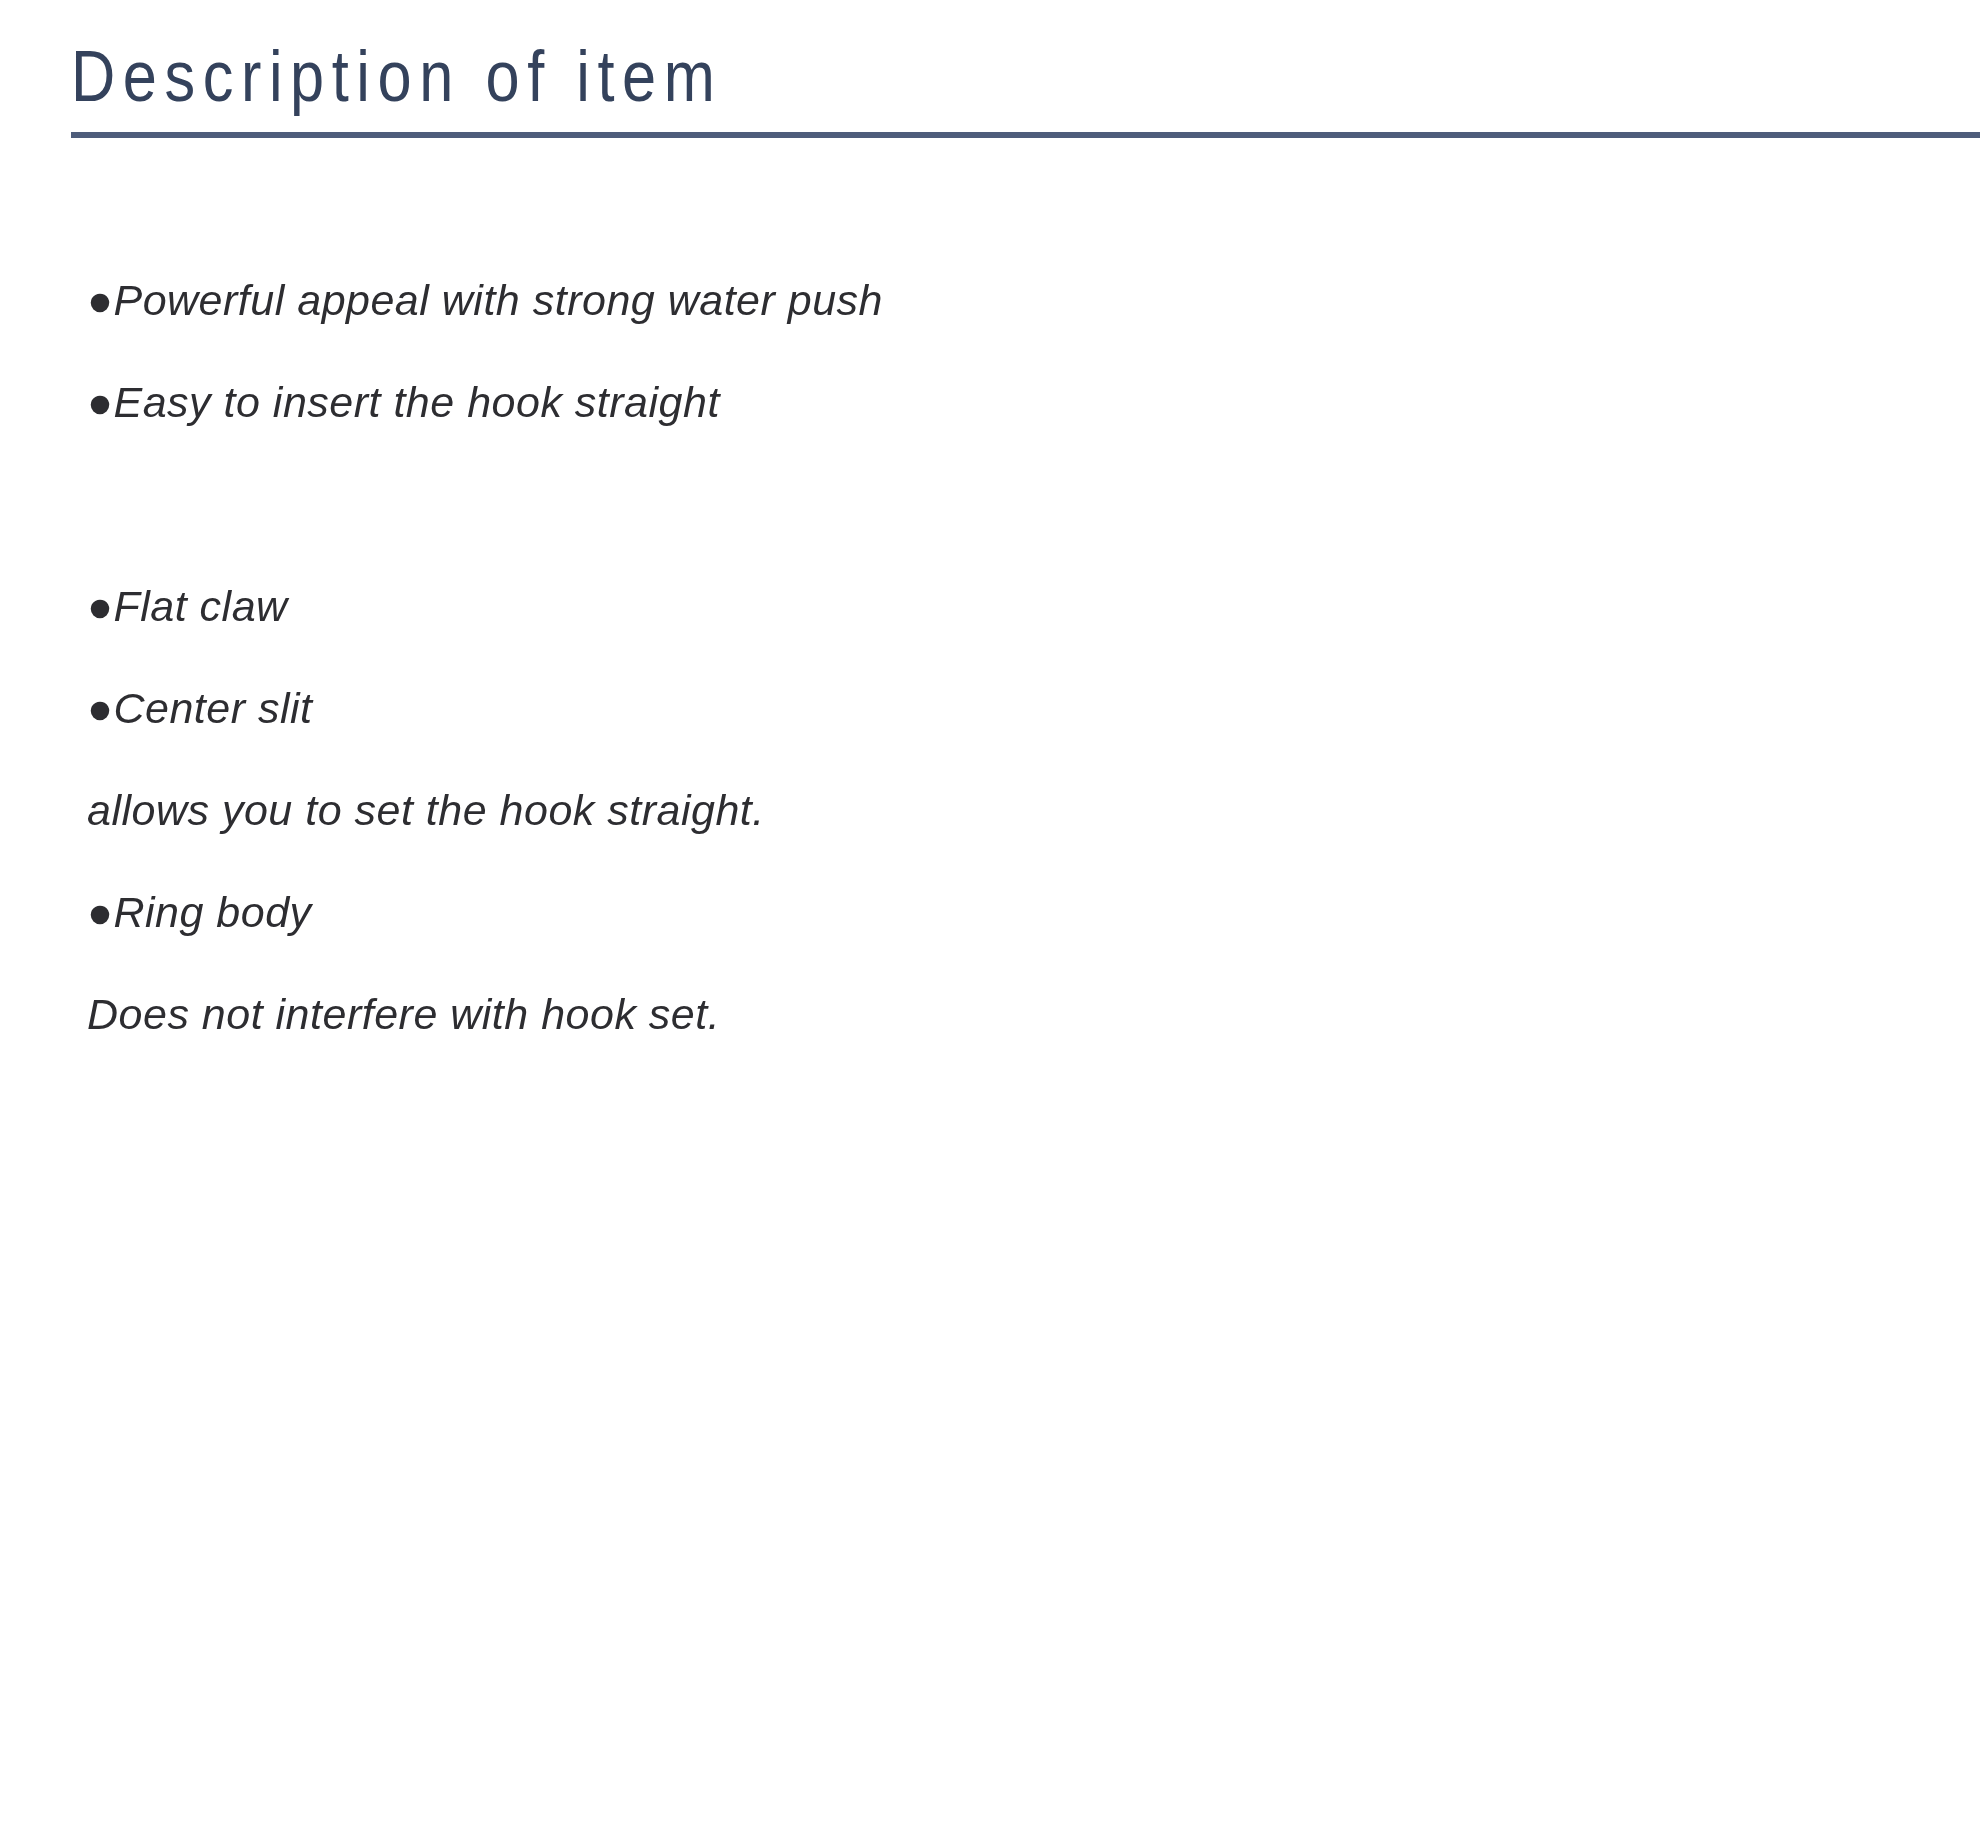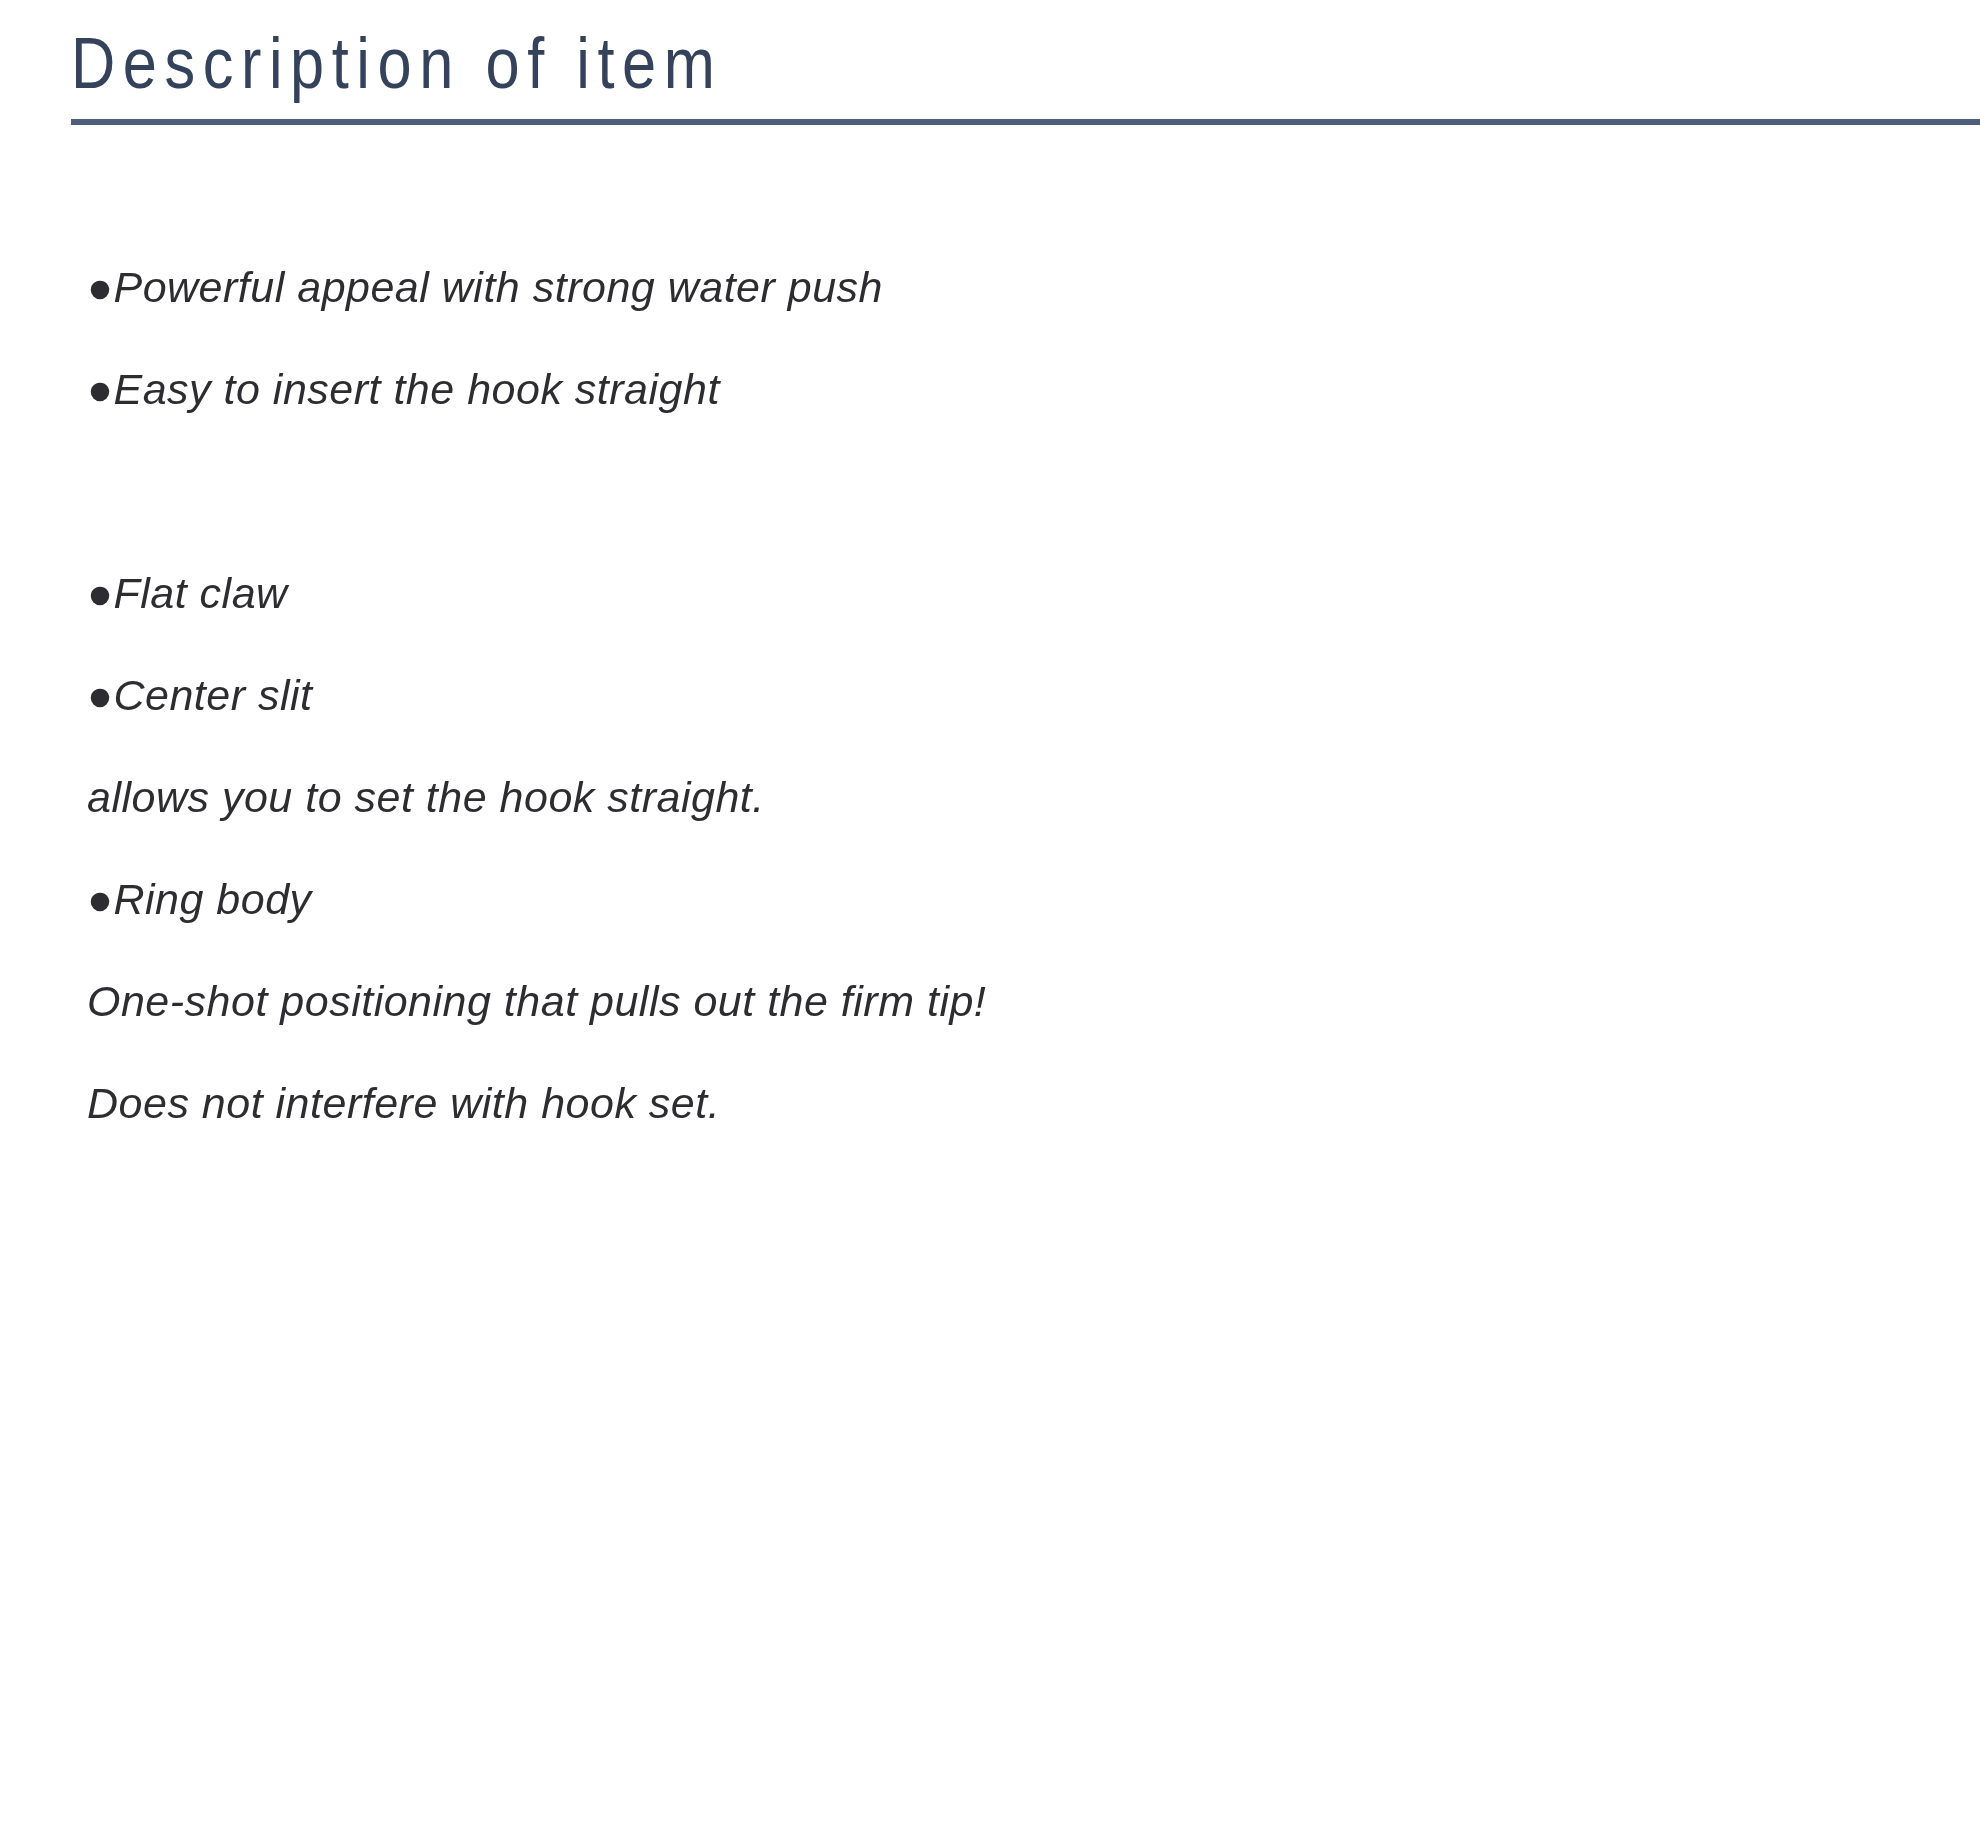--- a/index.html
+++ b/index.html
@@ -12,21 +12,21 @@
   html, body {
     width: 1980px;
     height: 1842px;
     background: var(--background);
     overflow: hidden;
     font-family: "Liberation Sans", "DejaVu Sans", sans-serif;
   }
   .page {
     width: 1980px;
     height: 1842px;
-    padding-top: 21px;
+    padding-top: 34px;
     padding-left: 71px;
     background: var(--background);
   }
   .section-title {
     font-size: 73px;
     font-weight: 400;
     color: var(--title-color);
     letter-spacing: 9px;
     line-height: 1.15;
     transform: scaleX(0.84);
@@ -63,19 +63,18 @@
   <div class="section-rule"></div>
 
   <div class="description-body">
     <div class="line">●Powerful appeal with strong water push</div>
     <div class="line">●Easy to insert the hook straight</div>
     <div class="line"></div>
     <div class="line">●Flat claw</div>
     <div class="line">●Center slit</div>
     <div class="line">allows you to set the hook straight.</div>
     <div class="line">●Ring body</div>
-    <div class="line">One-shot positioning that pulls out the firm tip!</div>
     <div class="line">Does not interfere with hook set.</div>
     <div class="line"></div>
   </div>
 
 </main>
 
 
 </body></html>

